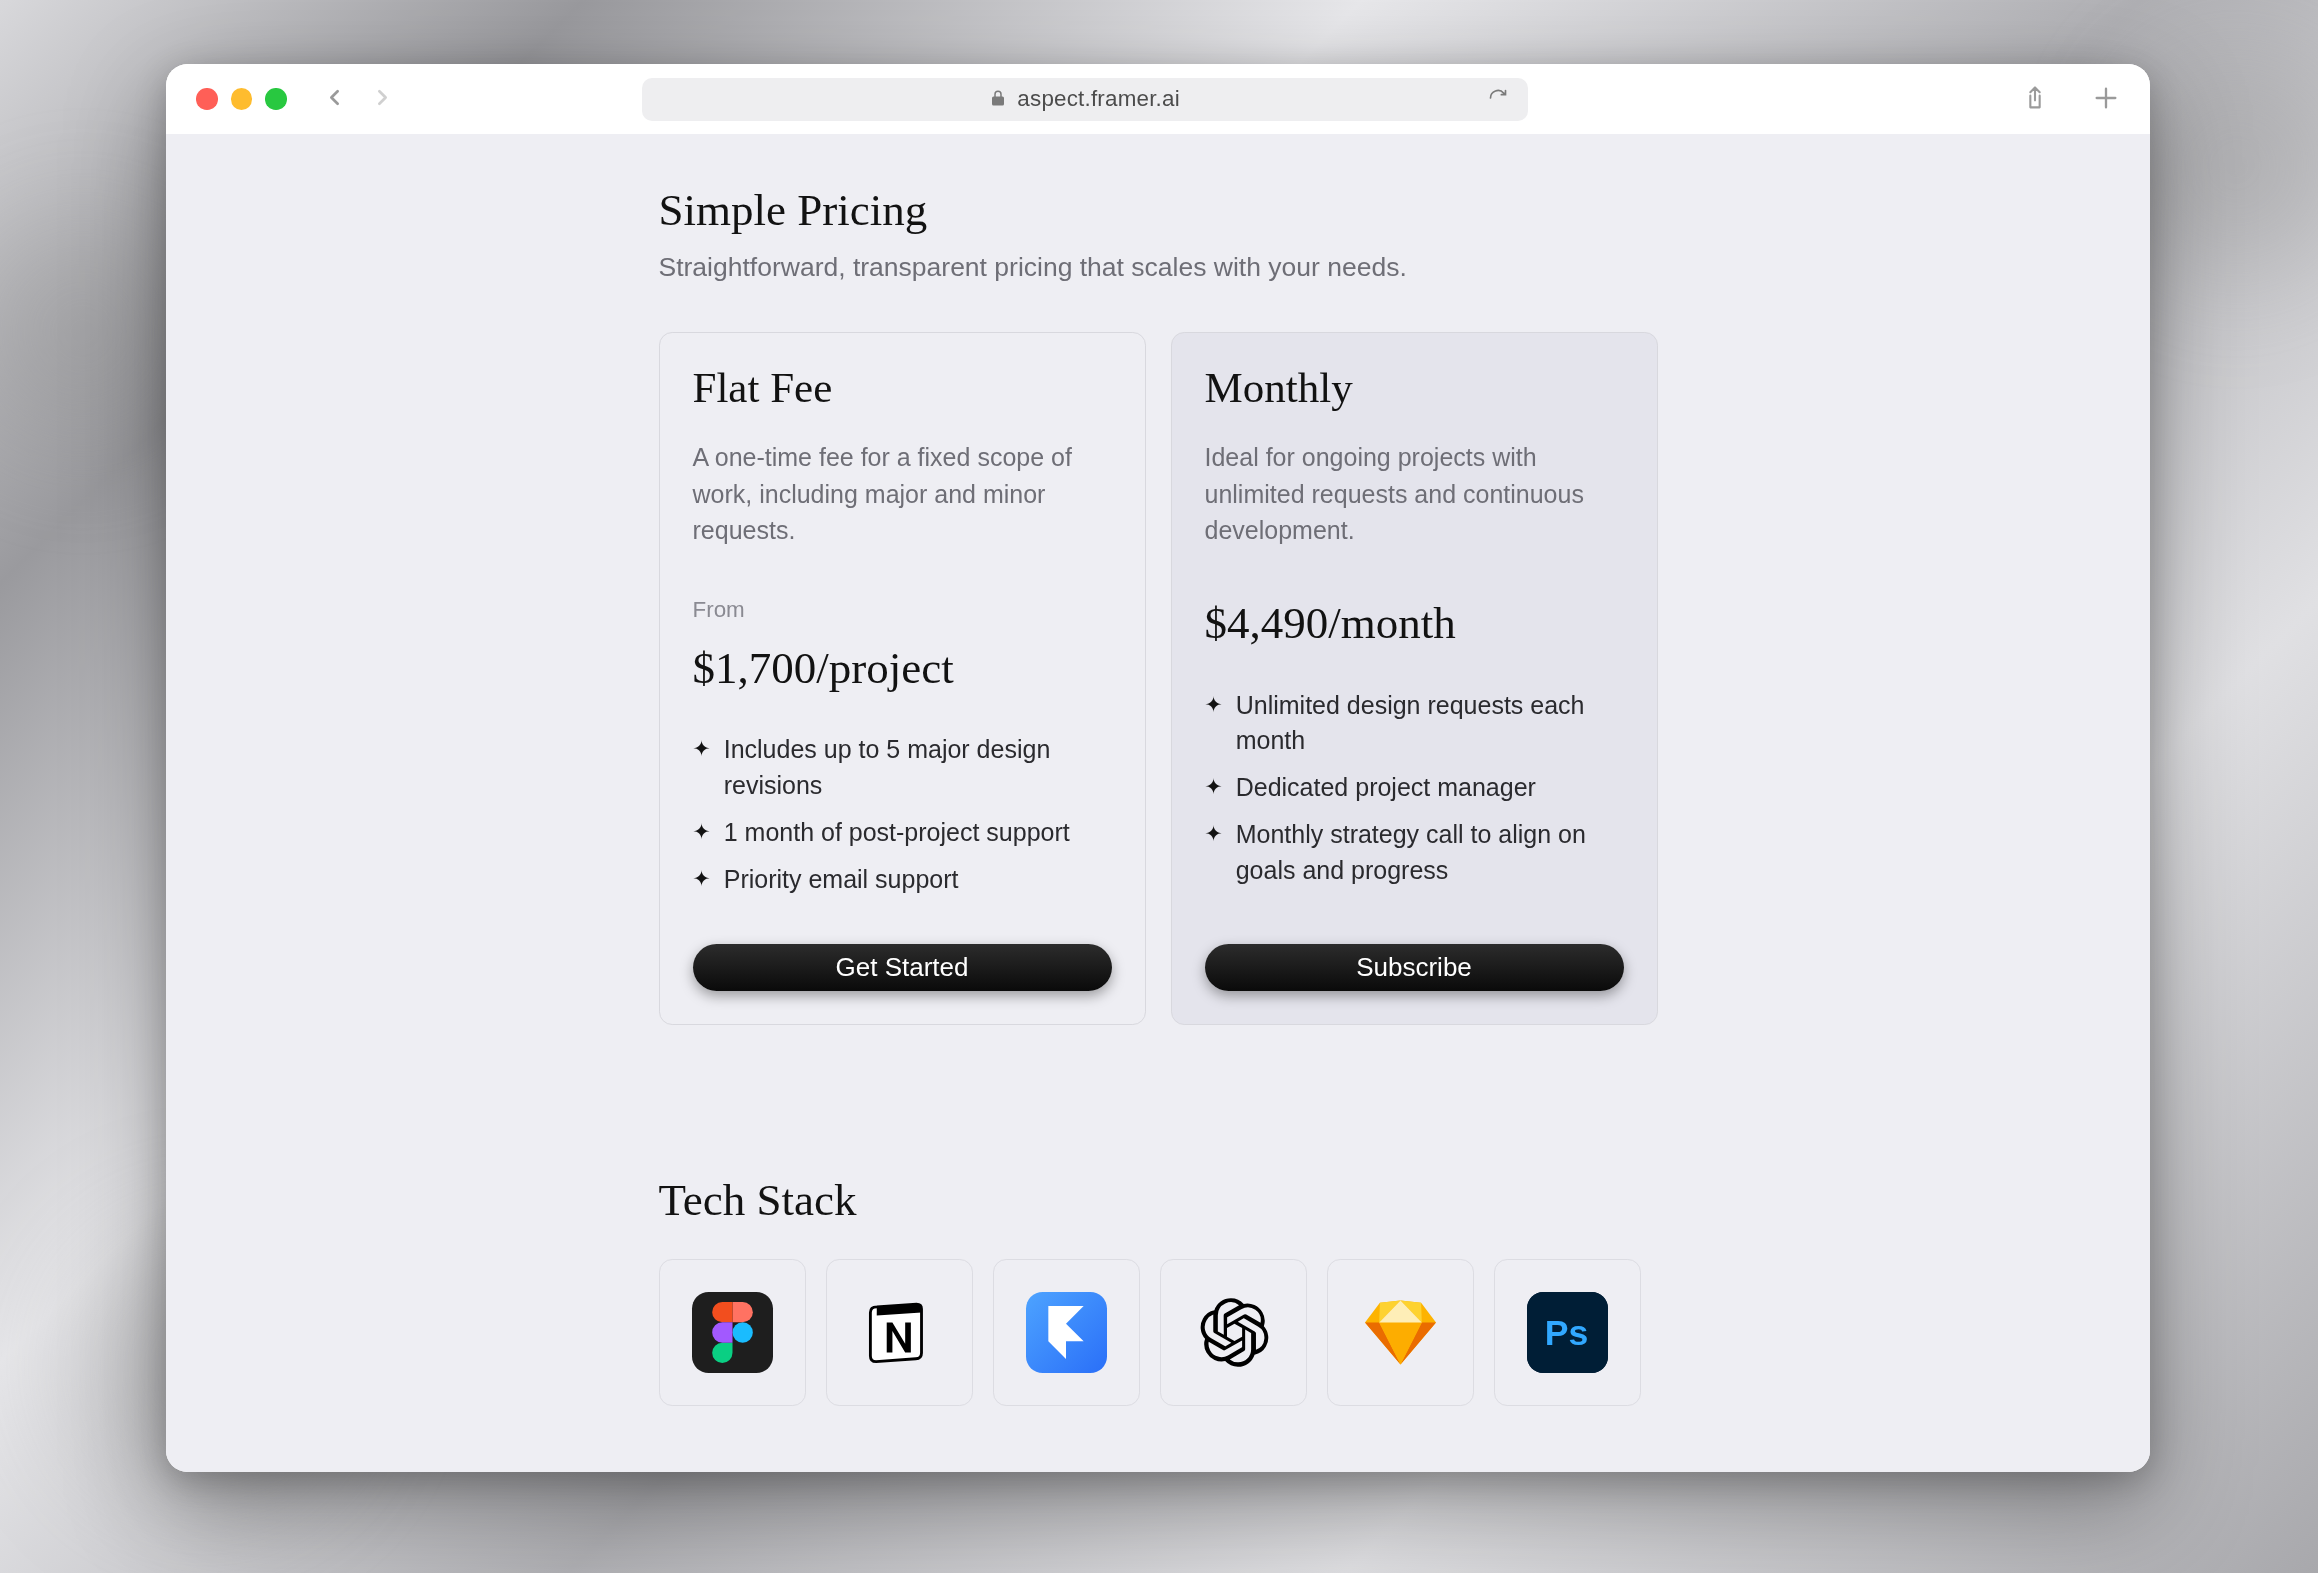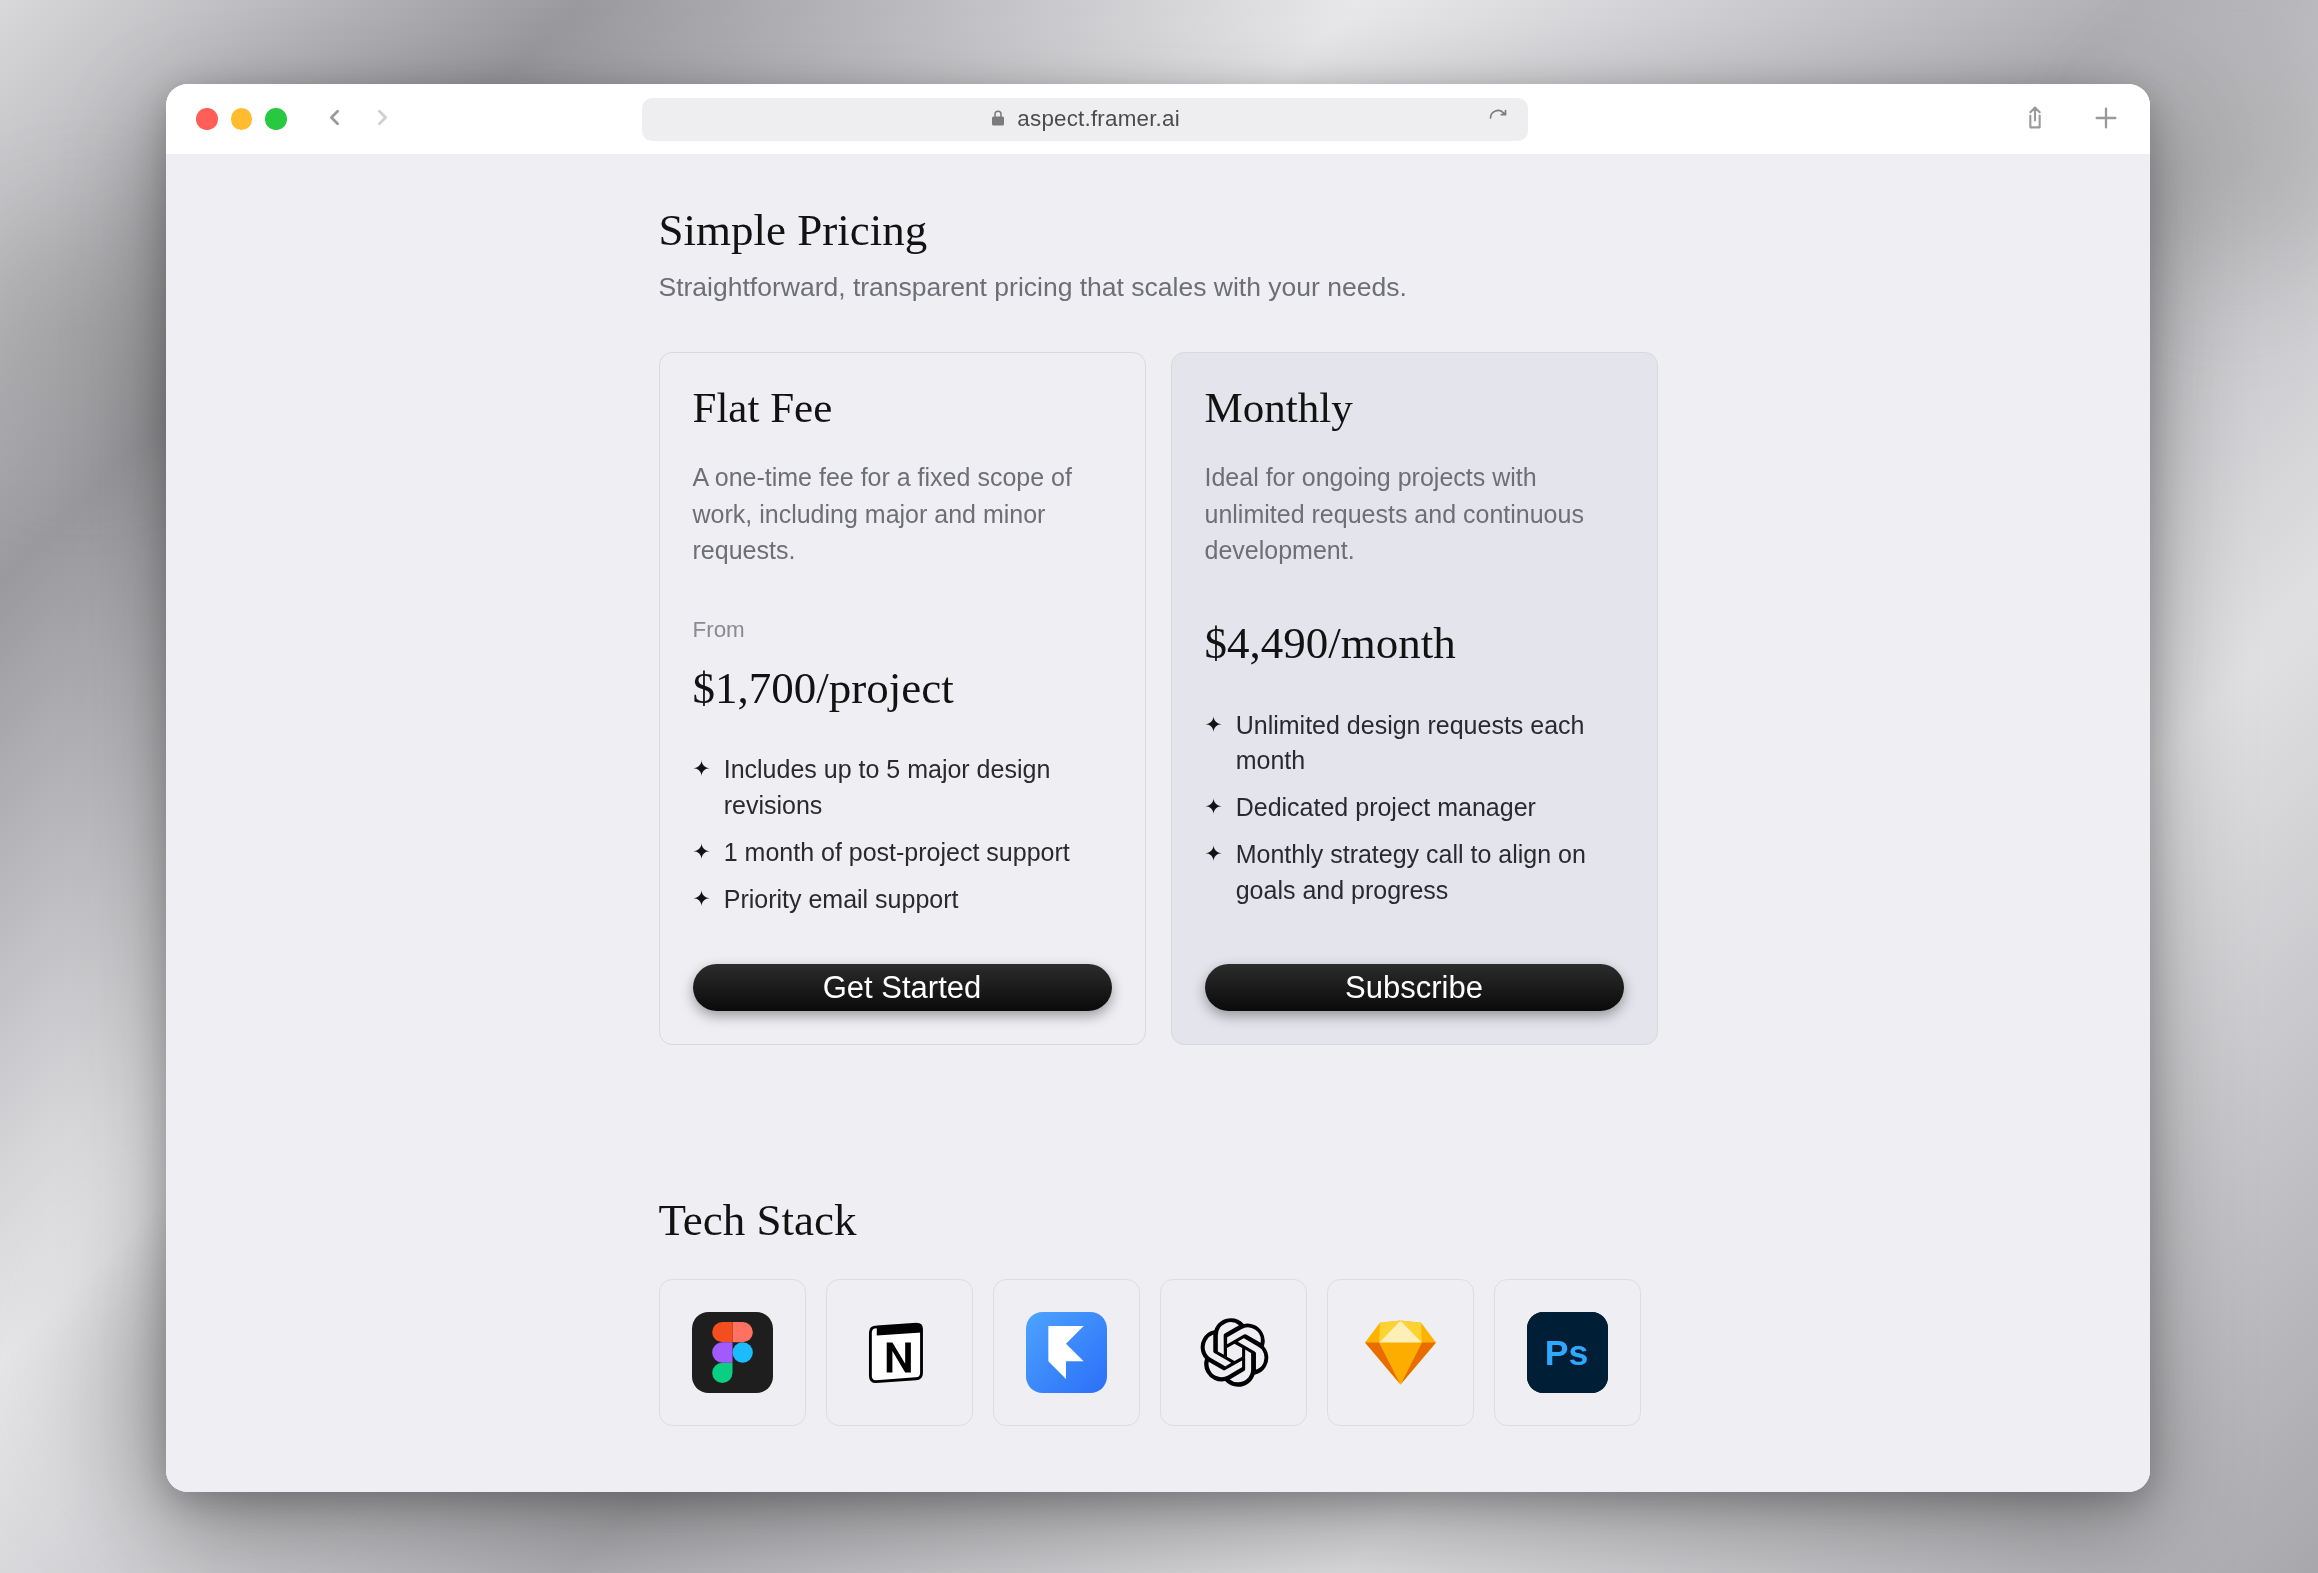--- a/index.html
+++ b/index.html
@@ -7,21 +7,21 @@
   width:2319px;height:1573px;
   background:linear-gradient(135deg,#d8d8db 0%,#9a9a9e 15%,#e8e8eb 35%,#b0b0b4 55%,#e0e0e3 75%,#a8a8ac 100%);
   font-family:-apple-system,BlinkMacSystemFont,"Segoe UI",sans-serif;
   position:relative;overflow:hidden;
 }
 .bg-blob{position:absolute;width:331px;height:331px;border-radius:50%;background:radial-gradient(circle,#888 0%,transparent 70%);filter:blur(50px);opacity:.4}
 .blob1{top:166px;left:-83px}
 .blob2{bottom:0;left:0;width:414px;height:414px}
 .blob3{top:0;right:-83px}
 .window{
-  position:absolute;top:84px;left:166px;
+  position:absolute;top:64px;left:166px;
   width:1984px;height:1408px;
   background:#fff;border-radius:21.5px;
   box-shadow:0 33px 99px rgba(0,0,0,.35),0 8.3px 33px rgba(0,0,0,.2);
   overflow:hidden;
 }
 .toolbar{height:70px;display:flex;align-items:center;padding:0 30px;background:#fff}
 .traffic{display:flex;gap:13.2px}
 .dot{width:21.5px;height:21.5px;border-radius:50%}
 .r{background:#ff5f57}.y{background:#febc2e}.g{background:#28c840}
 .nav-arrows{display:flex;gap:23px;margin-left:35px}
@@ -56,21 +56,21 @@
 .card.alt{background:#e4e4ec}
 .plan-name{font-family:Georgia,serif;font-size:43px;color:#121212;margin-bottom:10px}
 .plan-desc{font-size:25px;color:#6e6e76;line-height:1.45;margin-bottom:32px}
 .from{font-size:22.4px;color:#8a8a92;margin-bottom:1.7px}
 .price{font-family:Georgia,serif;font-size:45px;color:#121212;margin-bottom:21.5px}
 .feats{list-style:none;display:flex;flex-direction:column;gap:11.6px;margin-bottom:30px}
 .feats li{display:flex;gap:13.2px;font-size:25px;color:#2a2a2e;line-height:1.42}
 .star{flex-shrink:0;color:#121212;font-size:21.5px;line-height:1.6}
 .cta{
   margin-top:auto;height:47px;border-radius:33px;background:linear-gradient(180deg,#2c2c2c,#0a0a0a);
-  color:#fff;font-size:31px;border:none;cursor:pointer;
+  color:#fff;font-size:26px;border:none;cursor:pointer;
   box-shadow:0 5px 13.2px rgba(0,0,0,.35);
 }
 .stack-title{font-size:45px;margin-top:149px;margin-bottom:33px}
 .stack{display:flex;gap:20px}
 .tile{
   width:147px;height:147px;border:1.7px solid #dcdce2;border-radius:13.2px;
   display:flex;align-items:center;justify-content:center;background:#eeeef3;
 }
 .app{width:81px;height:81px;border-radius:16.6px;display:flex;align-items:center;justify-content:center}
 .figma{background:#1e1e1e}

